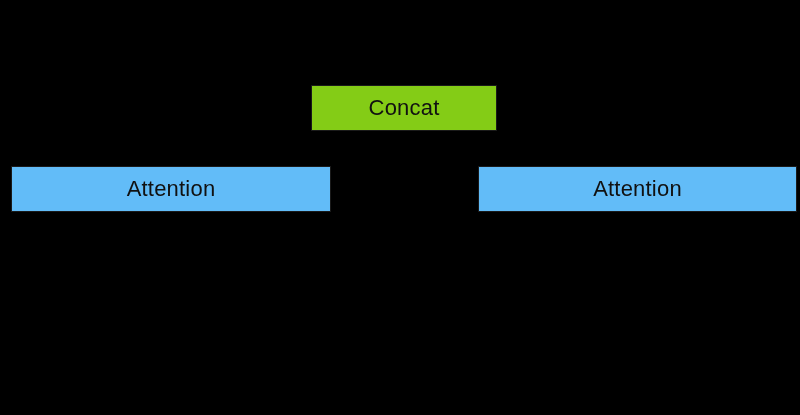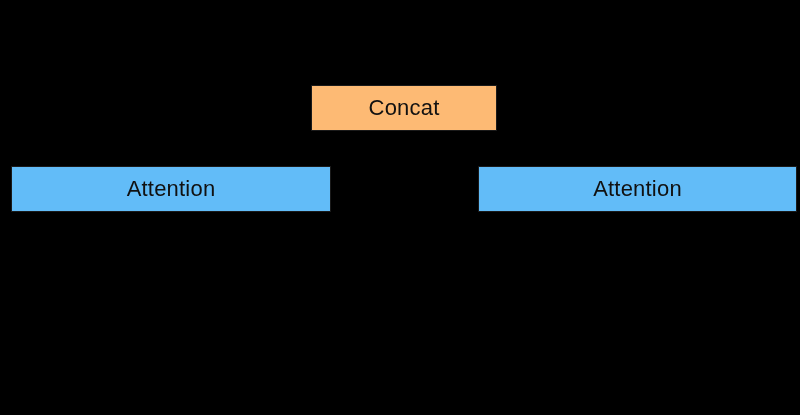--- a/index.html
+++ b/index.html
@@ -44,21 +44,21 @@
     top: 166px;
     width: 319px;
     height: 46px;
   }
 </style>
 </head>
 <body>
 
 <div class="canvas" style="background-color: rgb(0, 0, 0);">
 
-  <div class="node node-concat" style="background-color: #fdba74; border-color: rgb(26, 26, 26); color: rgb(17, 17, 17);">
+  <div class="node node-concat" style="background-color: #84cc16; border-color: rgb(26, 26, 26); color: rgb(17, 17, 17);">
     <span>Concat</span>
   </div>
 
   <div class="node node-attention-left" style="background-color: rgb(98, 188, 248); border-color: rgb(26, 26, 26); color: rgb(17, 17, 17);">
     <span>Attention</span>
   </div>
 
   <div class="node node-attention-right" style="background-color: rgb(98, 188, 248); border-color: rgb(26, 26, 26); color: rgb(17, 17, 17);">
     <span>Attention</span>
   </div>

